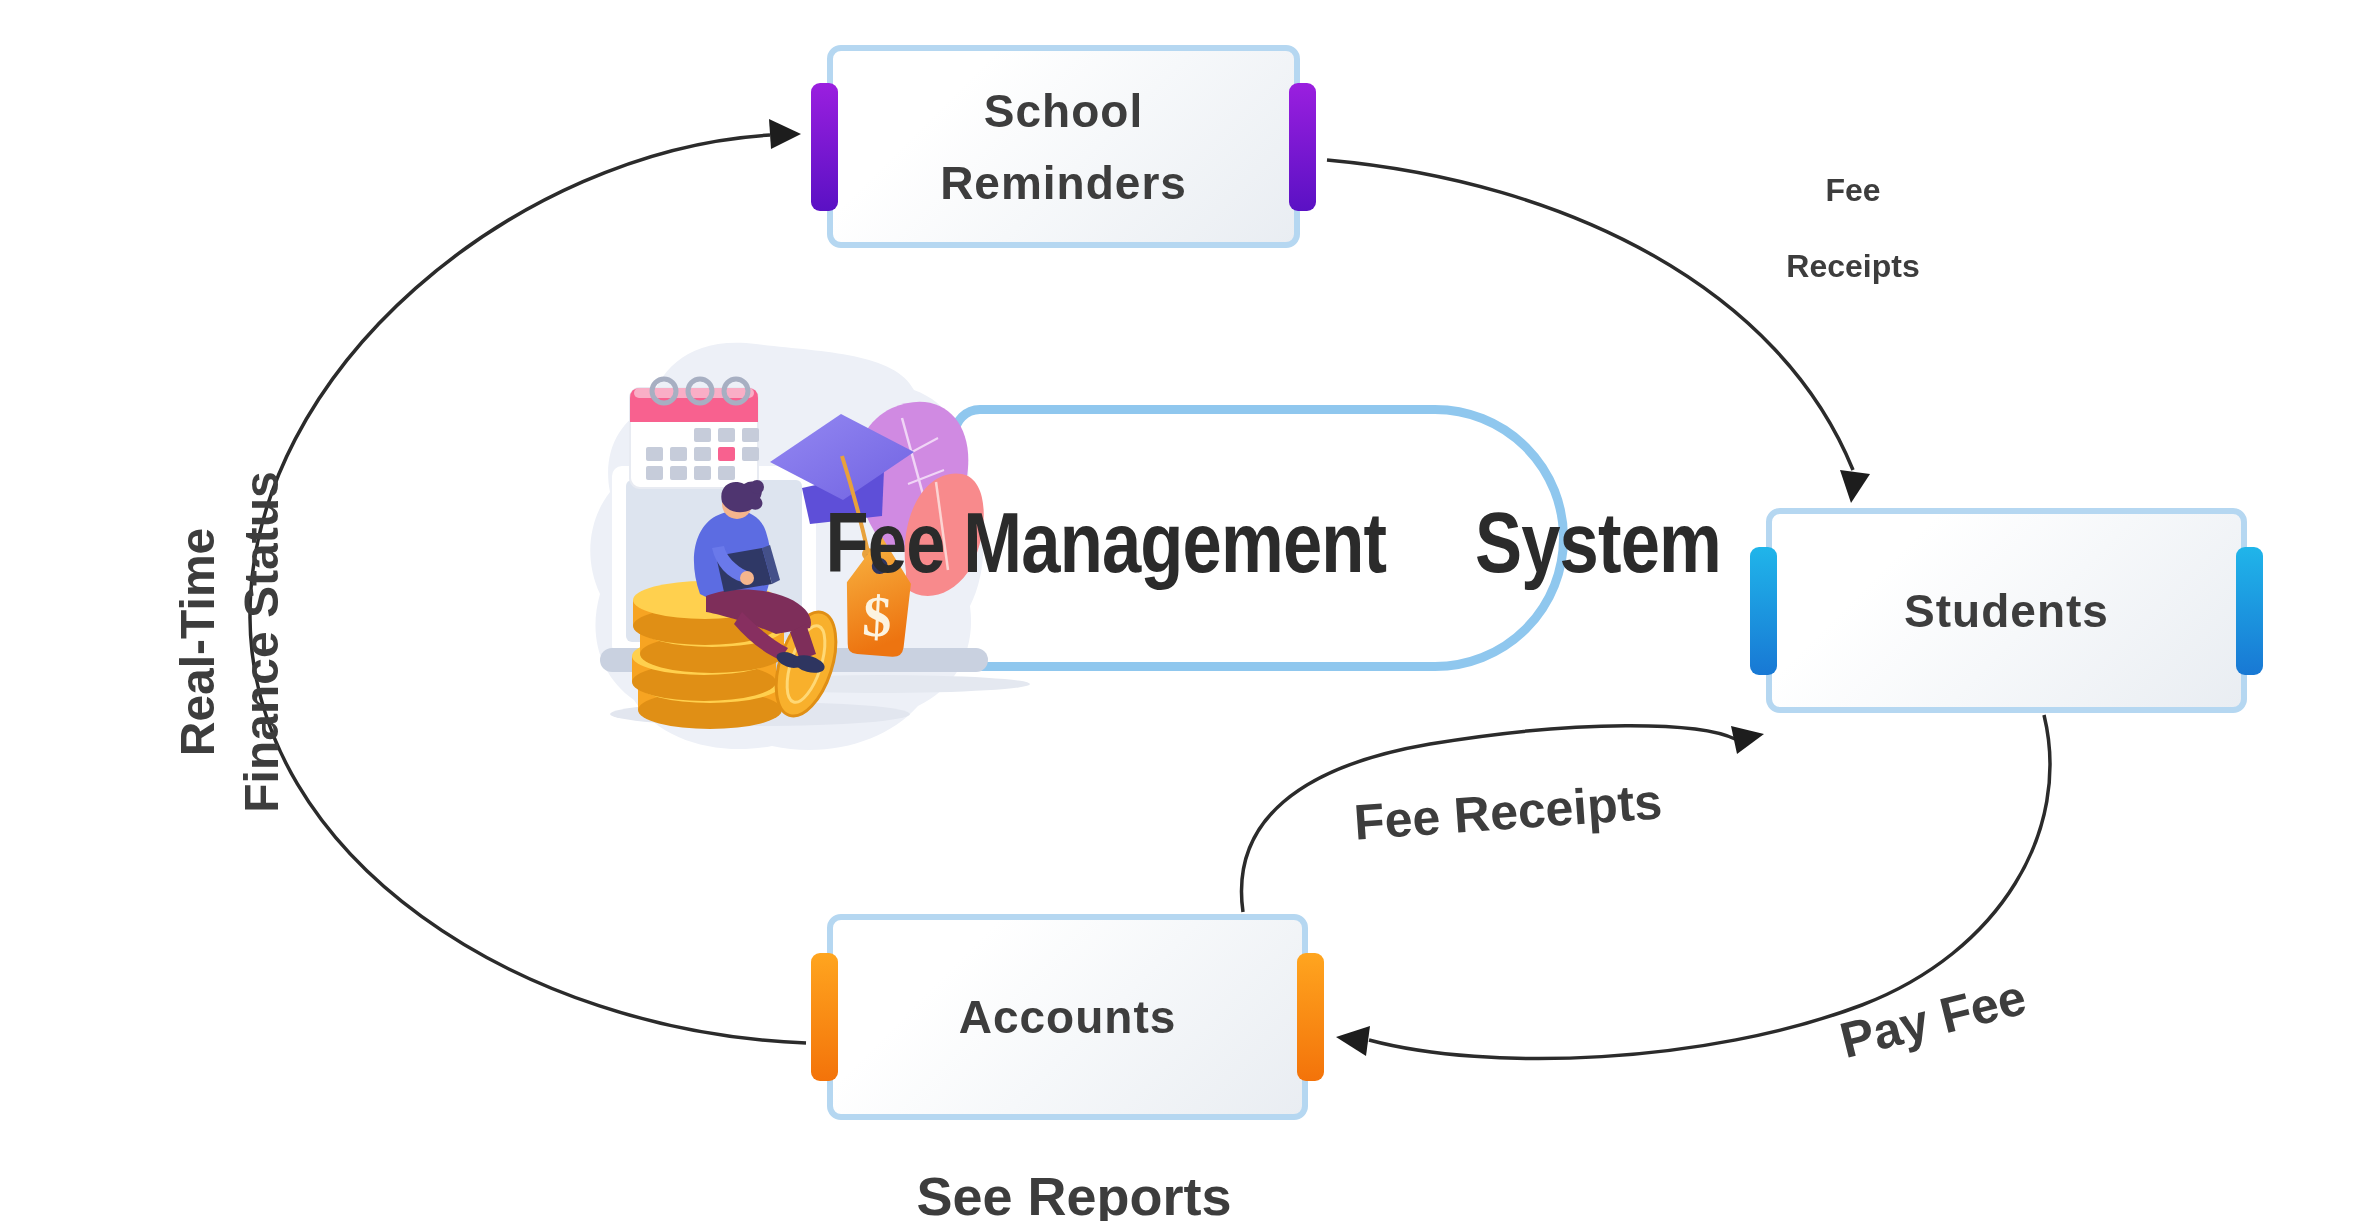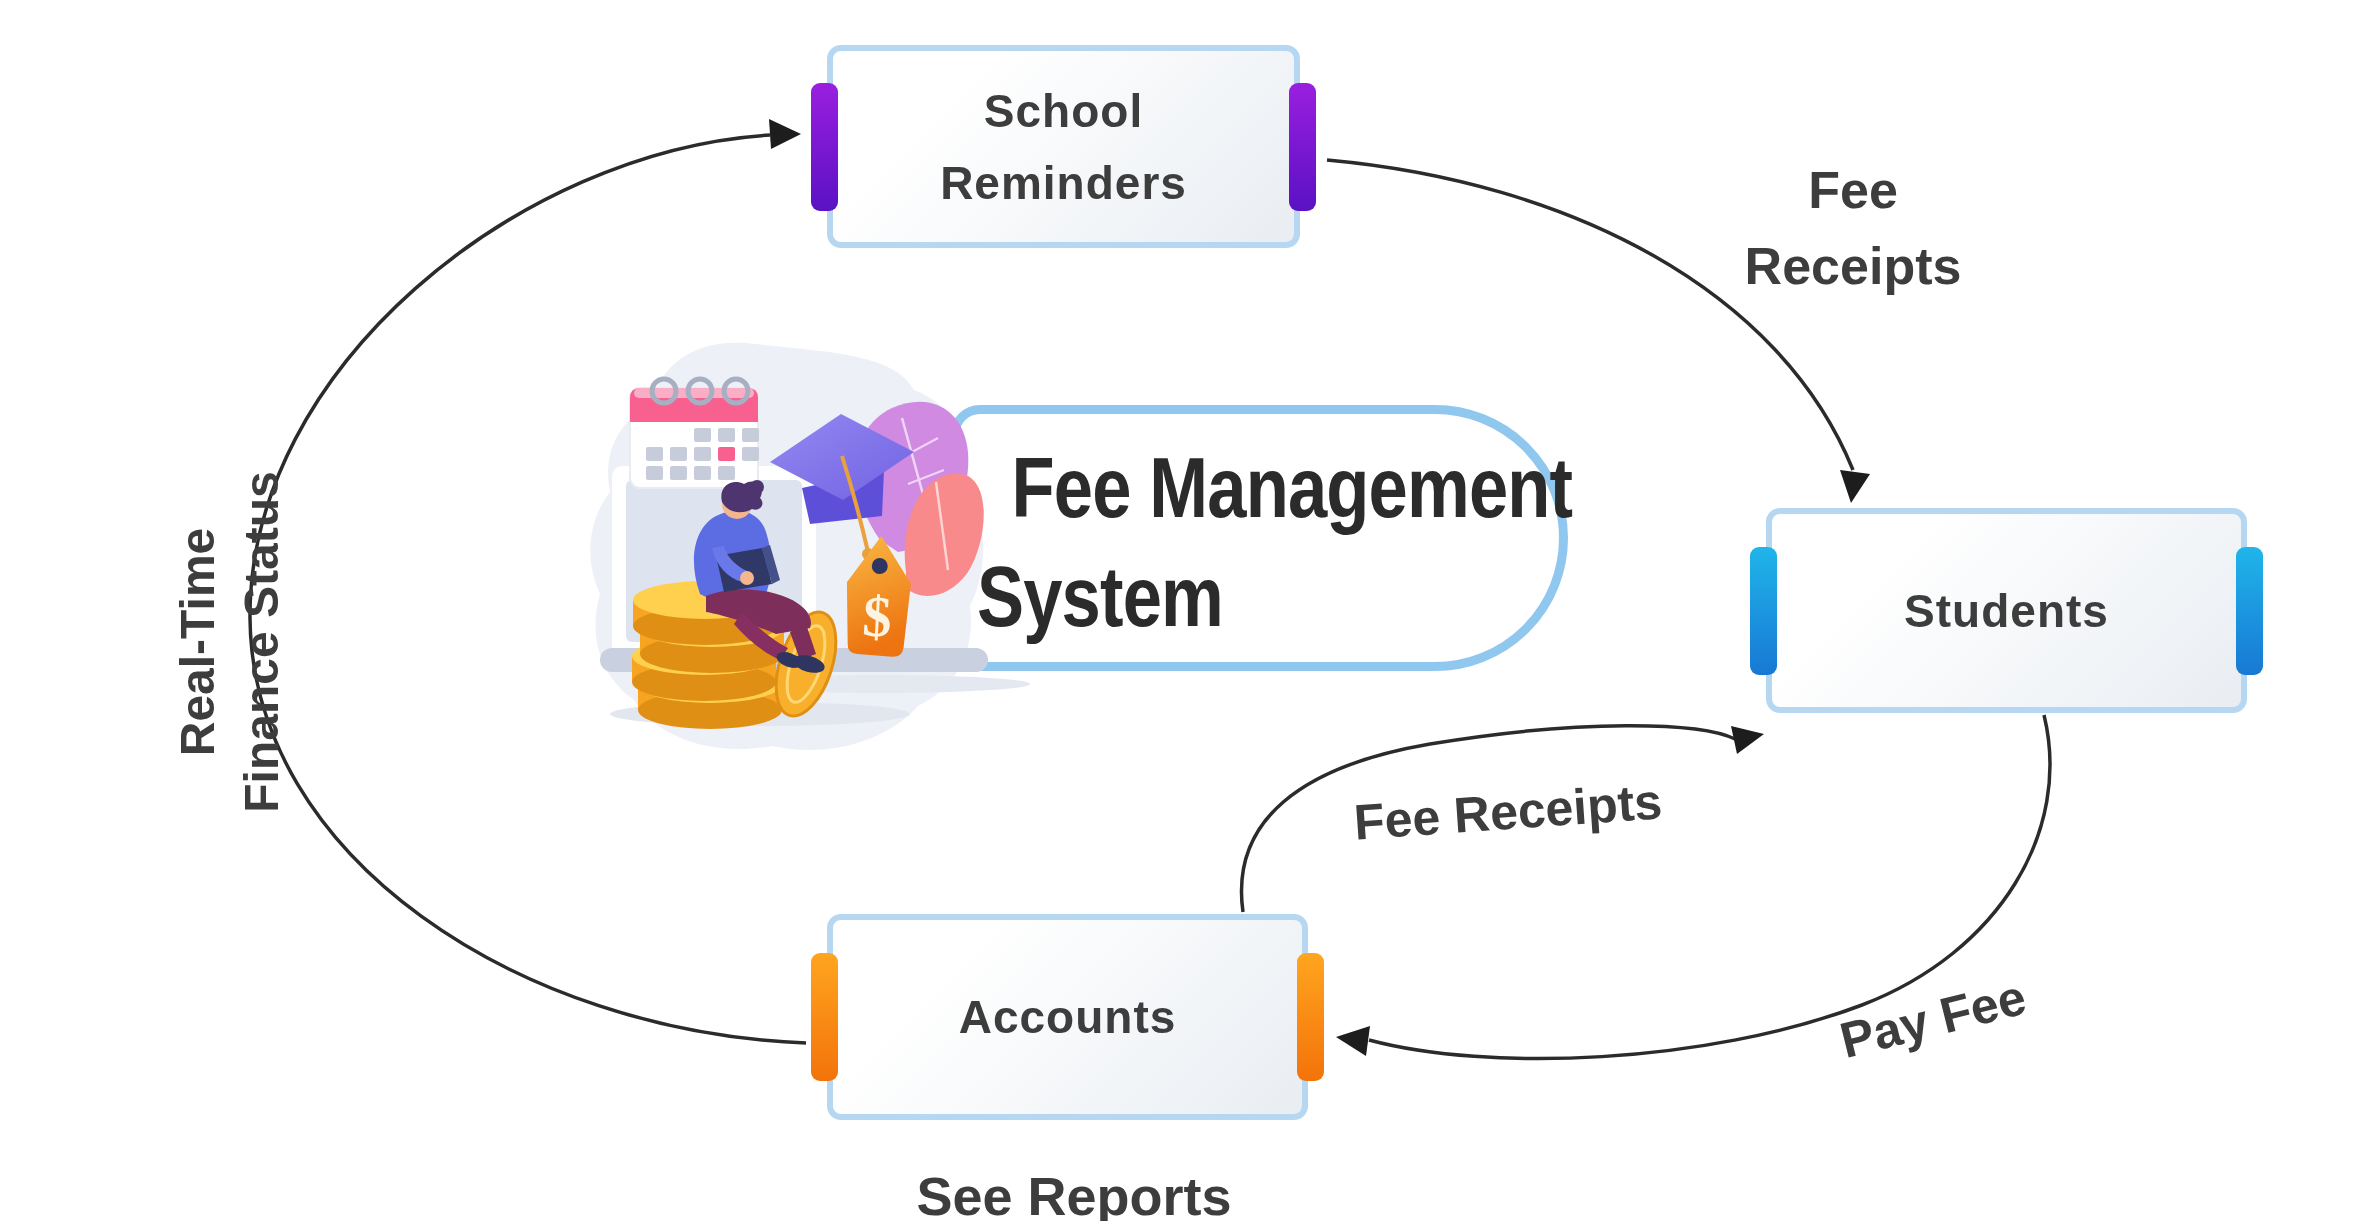--- a/index.html
+++ b/index.html
@@ -8,21 +8,21 @@
     font-family:"Liberation Sans", sans-serif;
   }
   
   .pill{
     position:absolute;left:950px;top:405px;width:618px;height:266px;
     border:9px solid #8fc7ee;border-radius:30px 133px 133px 30px;
     background:#ffffff;box-sizing:border-box;z-index:1;
   }
   .title{
     position:absolute;left:950px;top:413px;width:612px;height:258px;z-index:3;
-    display:flex;flex-direction:column;align-items:flex-start;justify-content:center;
+    display:flex;align-items:center;justify-content:center;
   }
   .title .line{
     font-weight:900;font-size:86px;line-height:109px;color:#2b2b2b;
     transform:scaleX(0.82);letter-spacing:-1px;white-space:nowrap;
   }
   
   .node{
     position:absolute;z-index:3;box-sizing:border-box;
     border:6px solid #b5d7f1;border-radius:14px;
     background:linear-gradient(135deg,#ffffff 25%,#f6f8fa 55%,#e9edf2 100%);
@@ -40,21 +40,21 @@
   .tab.right{right:-22px}
   .tab.purple{background:linear-gradient(180deg,#9a1fdf,#5a11c4);}
   .tab.blue{background:linear-gradient(180deg,#20b5ea,#1878d4);}
   .tab.orange{background:linear-gradient(180deg,#ffa51f,#f3730a);}
   
   .elabel{
     position:absolute;z-index:3;font-weight:700;color:#3d3d3d;text-align:center;
     white-space:nowrap;transform:translate(-50%,-50%);
   }
   .elabel .l{display:block;}
-  #lbl-fee-reminders{left:1853px;top:228px;font-size:52px;line-height:76px;}
+  #lbl-fee-reminders{left:1853px;top:228px;font-size:32px;line-height:76px;}
   #lbl-fee-receipts{left:1508px;top:812px;font-size:50px;transform:translate(-50%,-50%) rotate(-4deg);}
   #lbl-pay-fee{left:1933px;top:1019px;font-size:50px;transform:translate(-50%,-50%) rotate(-14deg);}
   #lbl-see-reports{left:1074px;top:1196px;font-size:54px;}
   #lbl-finance-status{left:230px;top:642px;font-size:48px;line-height:64px;transform:translate(-50%,-50%) rotate(-90deg);}
   
   .overlay{position:absolute;left:0;top:0;z-index:2;}
 </style>
 </head>
 <body>
 

